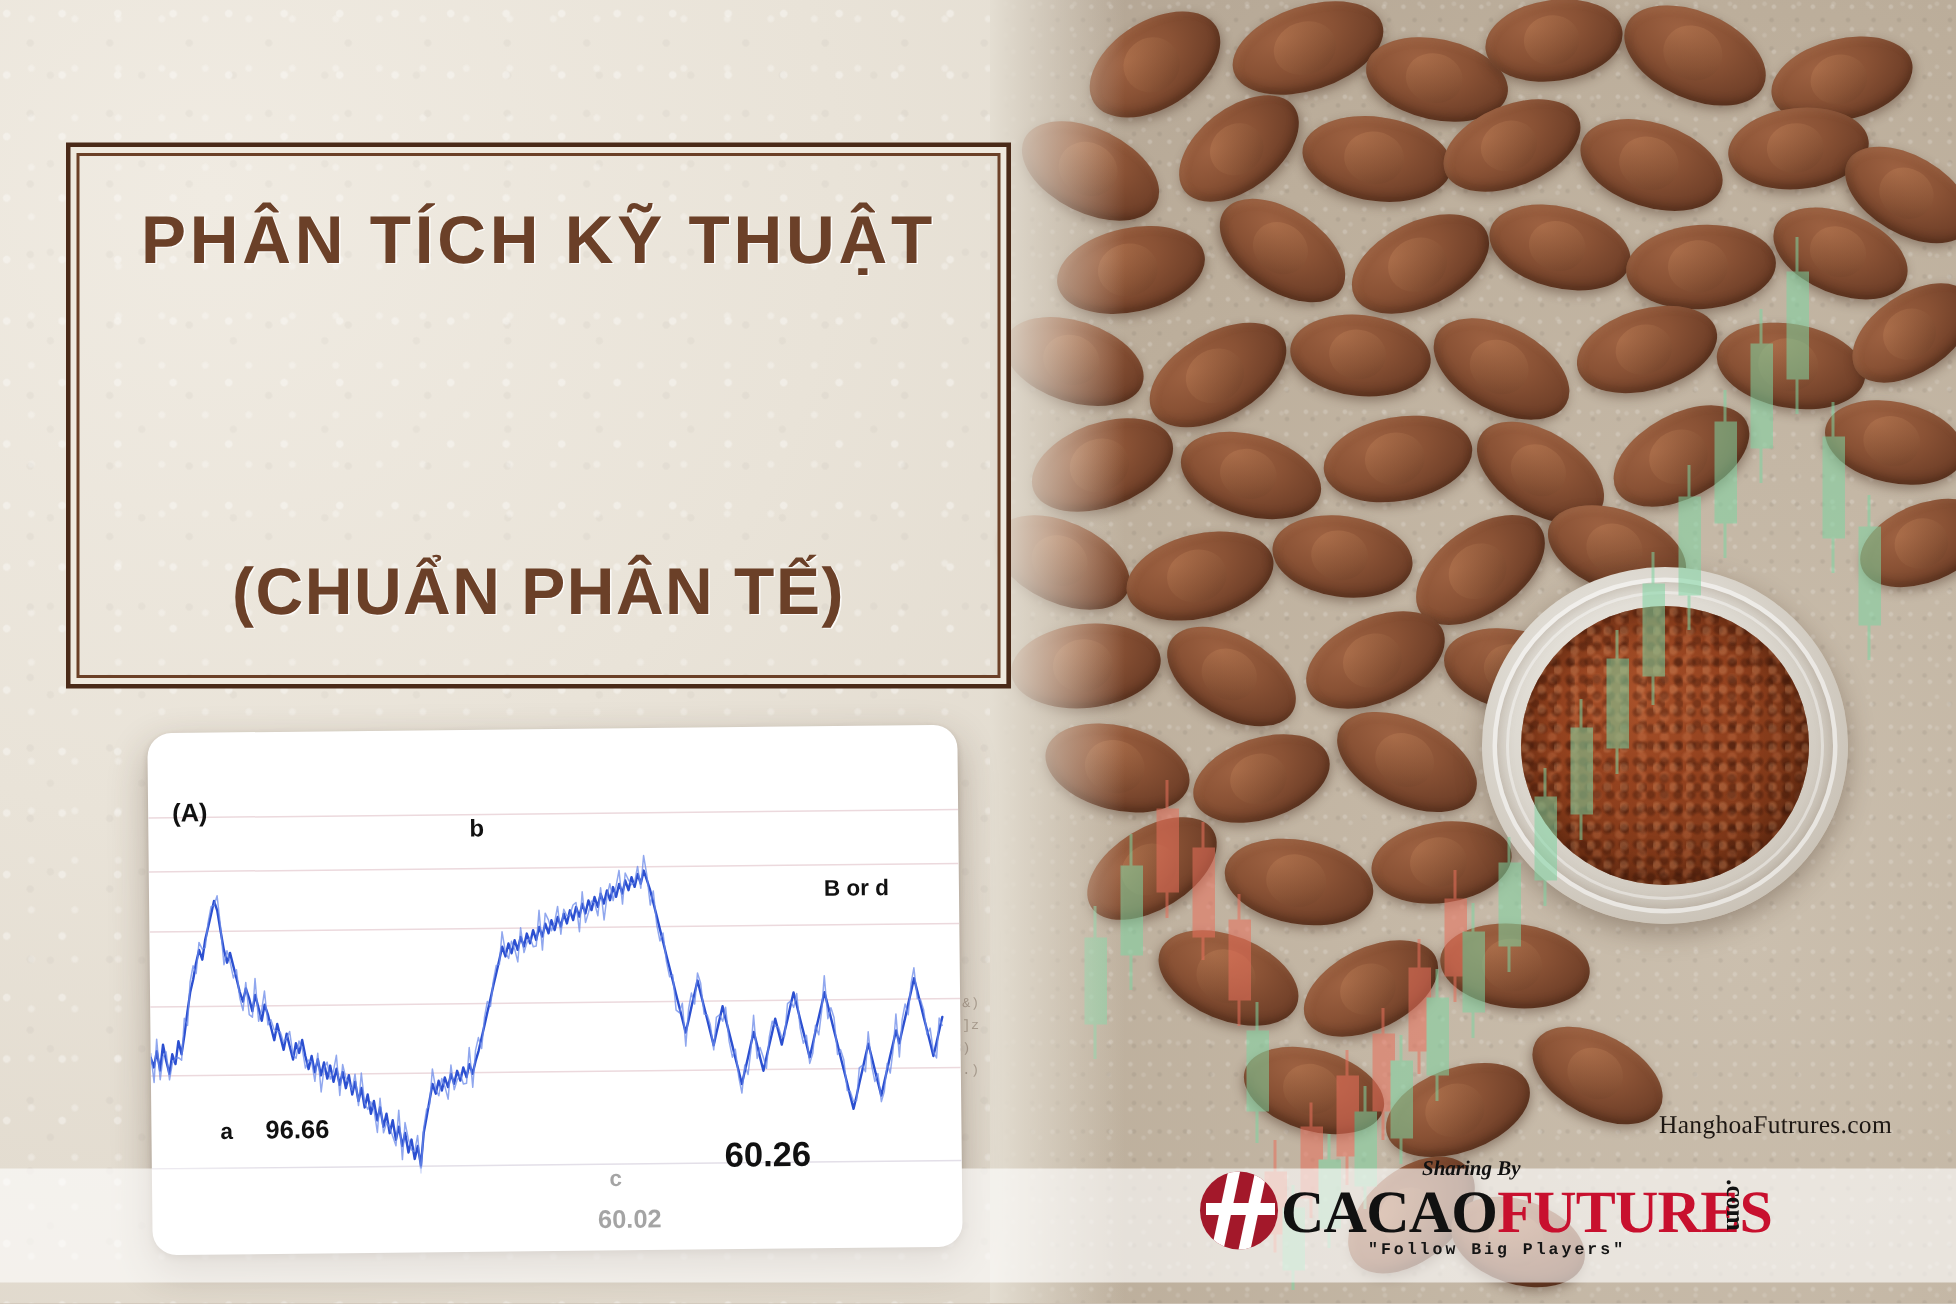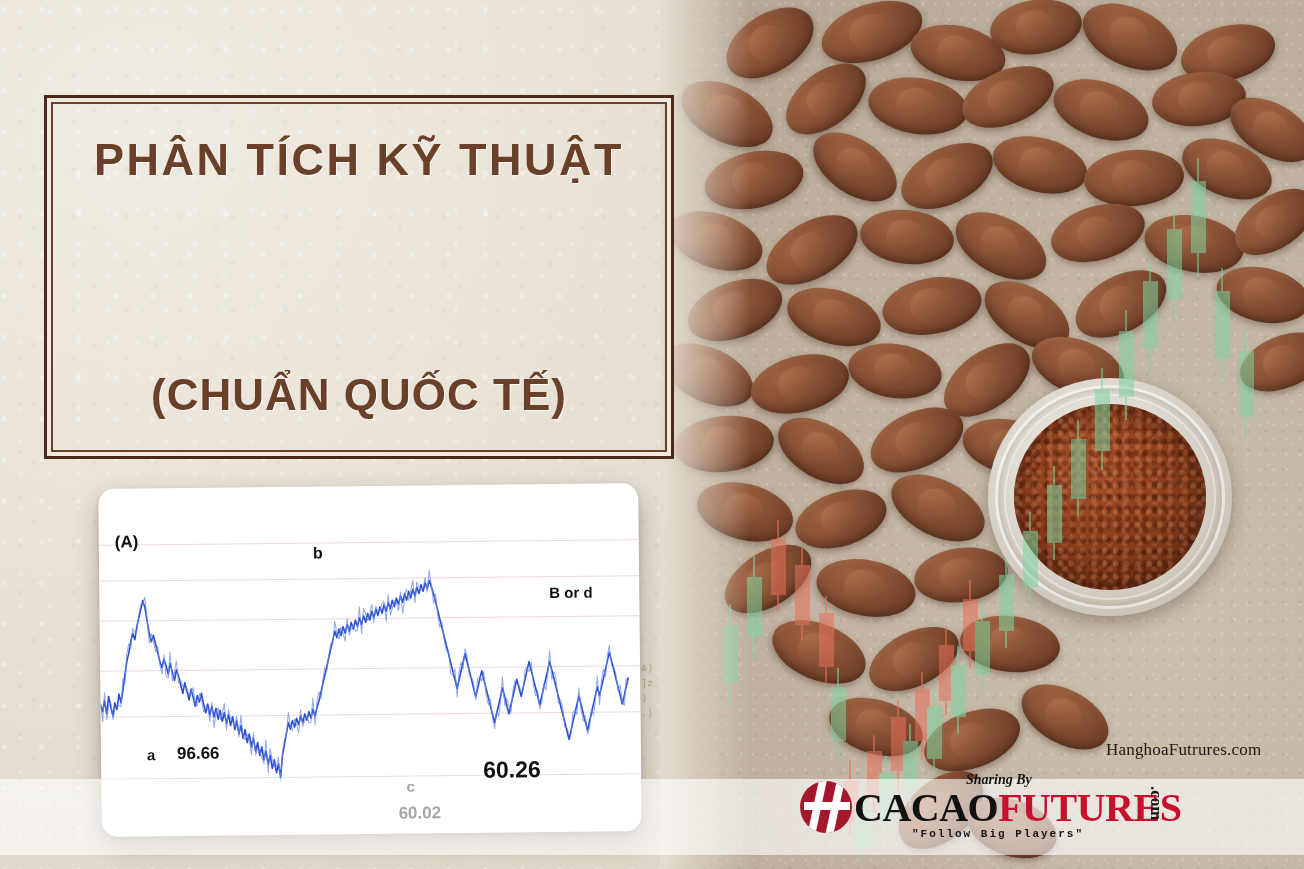--- a/index.html
+++ b/index.html
@@ -151,21 +151,21 @@
   .logo-wrap{position:absolute;left:800px;top:772px;width:430px;height:74px;}
   .logo-mark{
     position:absolute;left:0;top:9px;width:52px;height:52px;border-radius:50%;
     background:#a3182a;overflow:hidden;
   }
   .logo-mark .bar{position:absolute;background:#fff;}
   .b1{left:13px;top:-4px;width:8px;height:62px;transform:skewX(-12deg);}
   .b2{left:31px;top:-4px;width:8px;height:62px;transform:skewX(-12deg);}
   .b3{left:4px;top:21px;width:46px;height:8px;}
   .sharing{
-    position:absolute;left:166px;top:0;
+    position:absolute;left:148px;top:0;
     font-family:"Liberation Serif",serif;font-style:italic;font-weight:700;
     font-size:14px;color:#111;
   }
   .logo-text{
     position:absolute;left:54px;top:16px;
     font-family:"Liberation Serif",serif;font-weight:700;font-size:40px;
     letter-spacing:-.5px;line-height:1;white-space:nowrap;
   }
   .logo-text .k{color:#111;}
   .logo-text .r{color:#c8102e;}
@@ -322,21 +322,21 @@
 
     <div class="photo-fade"></div>
   </div>
 
   <div class="ledger">
     (n7 (&amp;)<br>nn ]-]z<br>S.(3B)<br>( (36.)<br>Dd)<br>?B)<br>))
   </div>
 
   <div class="title-frame">
     <div class="t-line1">PHÂN TÍCH KỸ THUẬT</div>
-    <div class="t-line3">(CHUẨN QUỐC TẾ)</div>
+    <div class="t-line3">(CHUẨN PHÂN TẾ)</div>
   </div>
 
   <div class="card">
     <div class="card-inner">
       <div class="gridline" style="top:56px"></div>
       <div class="gridline" style="top:92px"></div>
       <div class="gridline" style="top:132px"></div>
       <div class="gridline" style="top:182px"></div>
       <div class="gridline" style="top:228px"></div>
       <div class="gridline strong" style="top:290px"></div>

